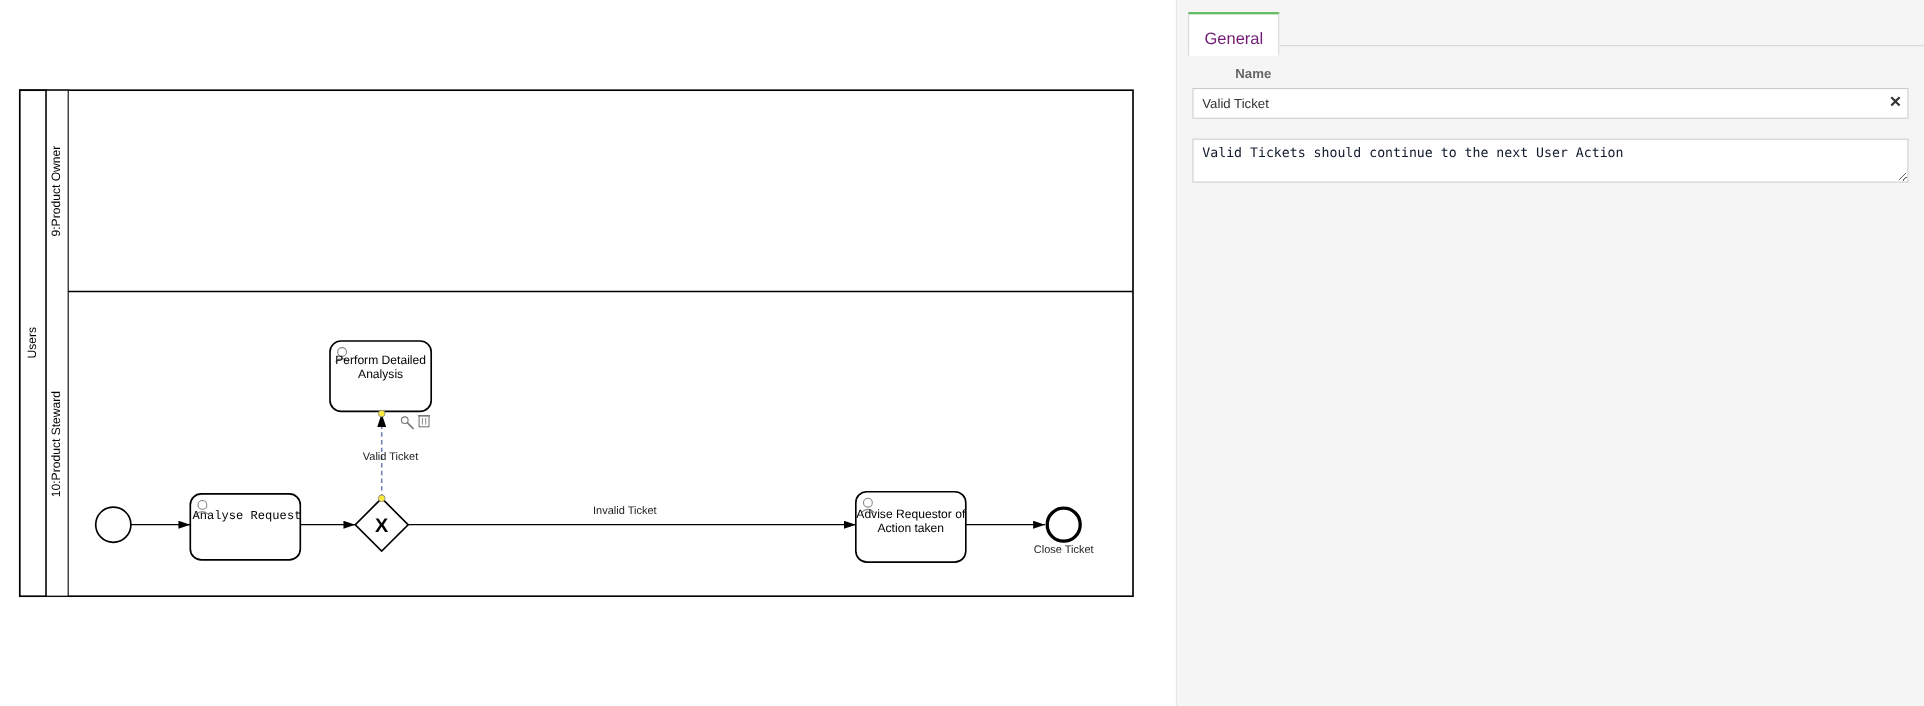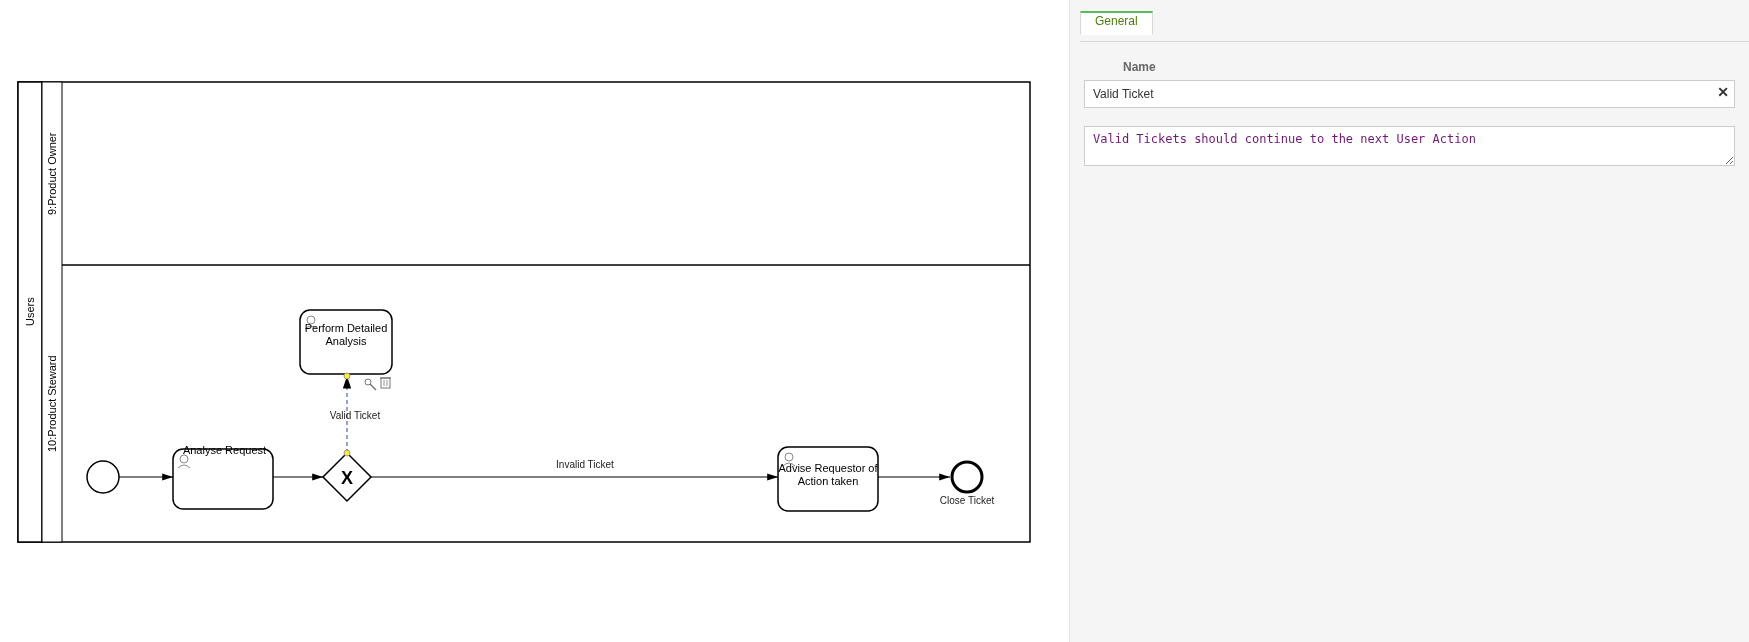--- a/index.html
+++ b/index.html
@@ -42,23 +42,23 @@
     border-bottom: 1px solid #d8d8d8;
     height: 32px;
     position: relative;
   }
   .tab {
     display: inline-block;
     background: #fff;
     border: 1px solid #d8d8d8;
     border-bottom: 1px solid #fff;
     border-top: 2px solid #5cb85c;
-    padding: 1px 14px 6px 14px;
-    font-size: 12px;
-    color: #4d7c0f;
+    padding: 14px 14px 6px 14px;
+    font-size: 15px;
+    color: #701a75;
     position: relative;
     top: 1px;
     cursor: pointer;
   }
   .form-group {
     margin: 18px 14px 0 14px;
   }
   .form-label {
     font-size: 12px;
     font-weight: bold;
@@ -87,21 +87,21 @@
     cursor: pointer;
     user-select: none;
   }
   .textarea {
     width: 100%;
     min-height: 30px;
     border: 1px solid #ccc;
     background: #fff;
     font-size: 12px;
     padding: 5px 8px;
-    color: #701a75;
+    color: #0f172a;
     resize: vertical;
   }
 </style>
 </head>
 <body>
 
 <div id="canvas">
   <svg width="1069" height="642">
 
     <rect x="18" y="82" width="1012" height="460" fill="#fff" stroke="#000" stroke-width="1.5"></rect>
@@ -170,26 +170,26 @@
         <line x1="387" y1="380" x2="387" y2="386" stroke="#777" stroke-width="0.8"></line>
       </g>
     </g>
   </svg>
 
   <div class="elem-label" style="left:18px; top:82px; width:24px; height:460px; writing-mode:vertical-rl; transform:rotate(180deg); display:flex; align-items:center; justify-content:center;">Users</div>
 
   <div class="elem-label" style="left:42px; top:82px; width:20px; height:183px; writing-mode:vertical-rl; transform:rotate(180deg); display:flex; align-items:center; justify-content:center;">9:Product Owner</div>
   <div class="elem-label" style="left:42px; top:265px; width:20px; height:277px; writing-mode:vertical-rl; transform:rotate(180deg); display:flex; align-items:center; justify-content:center;">10:Product Steward</div>
 
-  <div class="elem-label" style="left:173px; top:444px; width:103px;">Analyse Request</div>
+  <div class="elem-label" style="left:173px; top:464px; width:103px;font-family:Liberation Mono, monospace;">Analyse Request</div>
   <div class="elem-label" style="left:300px; top:322px; width:92px;">Perform Detailed Analysis</div>
   <div class="elem-label" style="left:778px; top:462px; width:100px;">Advise Requestor of Action taken</div>
 
   <div class="elem-label small-label" style="left:320px; top:410px; width:70px;">Valid Ticket</div>
-  <div class="elem-label small-label" style="left:540px; top:459px; width:90px;">Invalid Ticket</div>
+  <div class="elem-label small-label" style="left:523px; top:459px; width:90px;">Invalid Ticket</div>
 
   <div class="elem-label small-label" style="left:937px; top:495px; width:60px;text-align:center;">Close Ticket</div>
 </div>
 
 <div id="panel">
   <div class="tabs">
     <div class="tab">General</div>
   </div>
 
   <div class="form-group">

